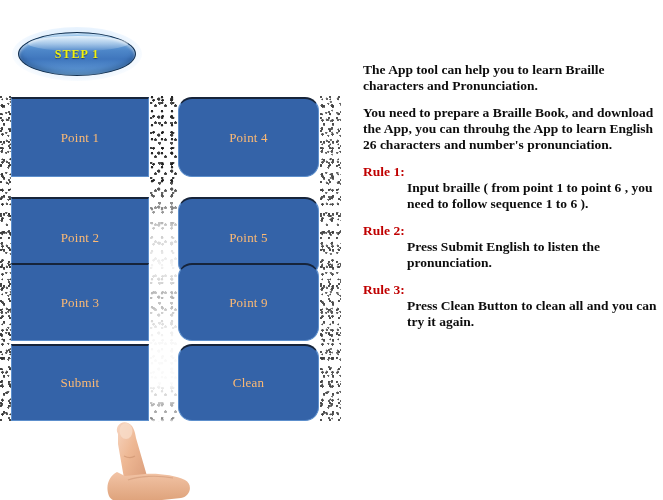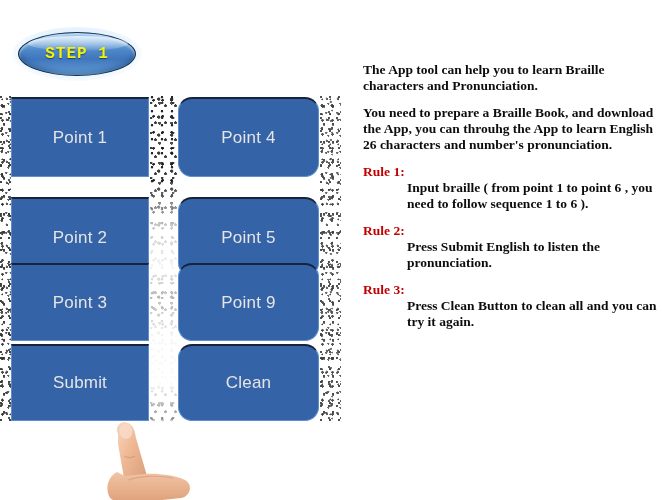--- a/index.html
+++ b/index.html
@@ -66,23 +66,23 @@
     position: absolute;
     left: 9px; top: 3px;
     width: 100px; height: 15px;
     border-radius: 50%;
     background: linear-gradient(to bottom, rgba(255,255,255,0.78), rgba(255,255,255,0.05));
     pointer-events: none;
   }
   #step-label {
     position: relative;
     z-index: 2;
-    font-family: Liberation Mono, monospace;
+    font-family: Liberation Serif, serif;
     font-weight: bold;
-    font-size: 16px;
+    font-size: 12px;
     letter-spacing: 1px;
     color: #f2f20d;
     text-shadow: 0 1px 1px rgba(0,0,0,0.45);
   }
 
   
   #panel {
     position: absolute;
     left: 0;
     top: 96px;
@@ -147,23 +147,23 @@
 
   .btn {
     position: absolute;
     box-sizing: border-box;
     background: #3463a8;
     border: 1.5px solid #5d8fcc;
     border-top: 2px solid #16243a;
     display: flex;
     align-items: center;
     justify-content: center;
-    color: #e5e5e5;
-    font-family: Liberation Sans, sans-serif;
-    font-size: 17px;
+    color: #fdba74;
+    font-family: Liberation Serif, serif;
+    font-size: 13px;
     font-weight: normal;
     letter-spacing: 0.2px;
     cursor: pointer;
     user-select: none;
   }
   .btn-col-left  { left: 11px;  width: 138px; }
   .btn-col-right { left: 178px; width: 141px; border-radius: 14px; }
   .btn-row-1 { top: 1px;   height: 80px; }
   .btn-row-2 { top: 84px;  height: 80px; margin-top: 17px; }
   .btn-row-3 { top: 167px; height: 78px; }

